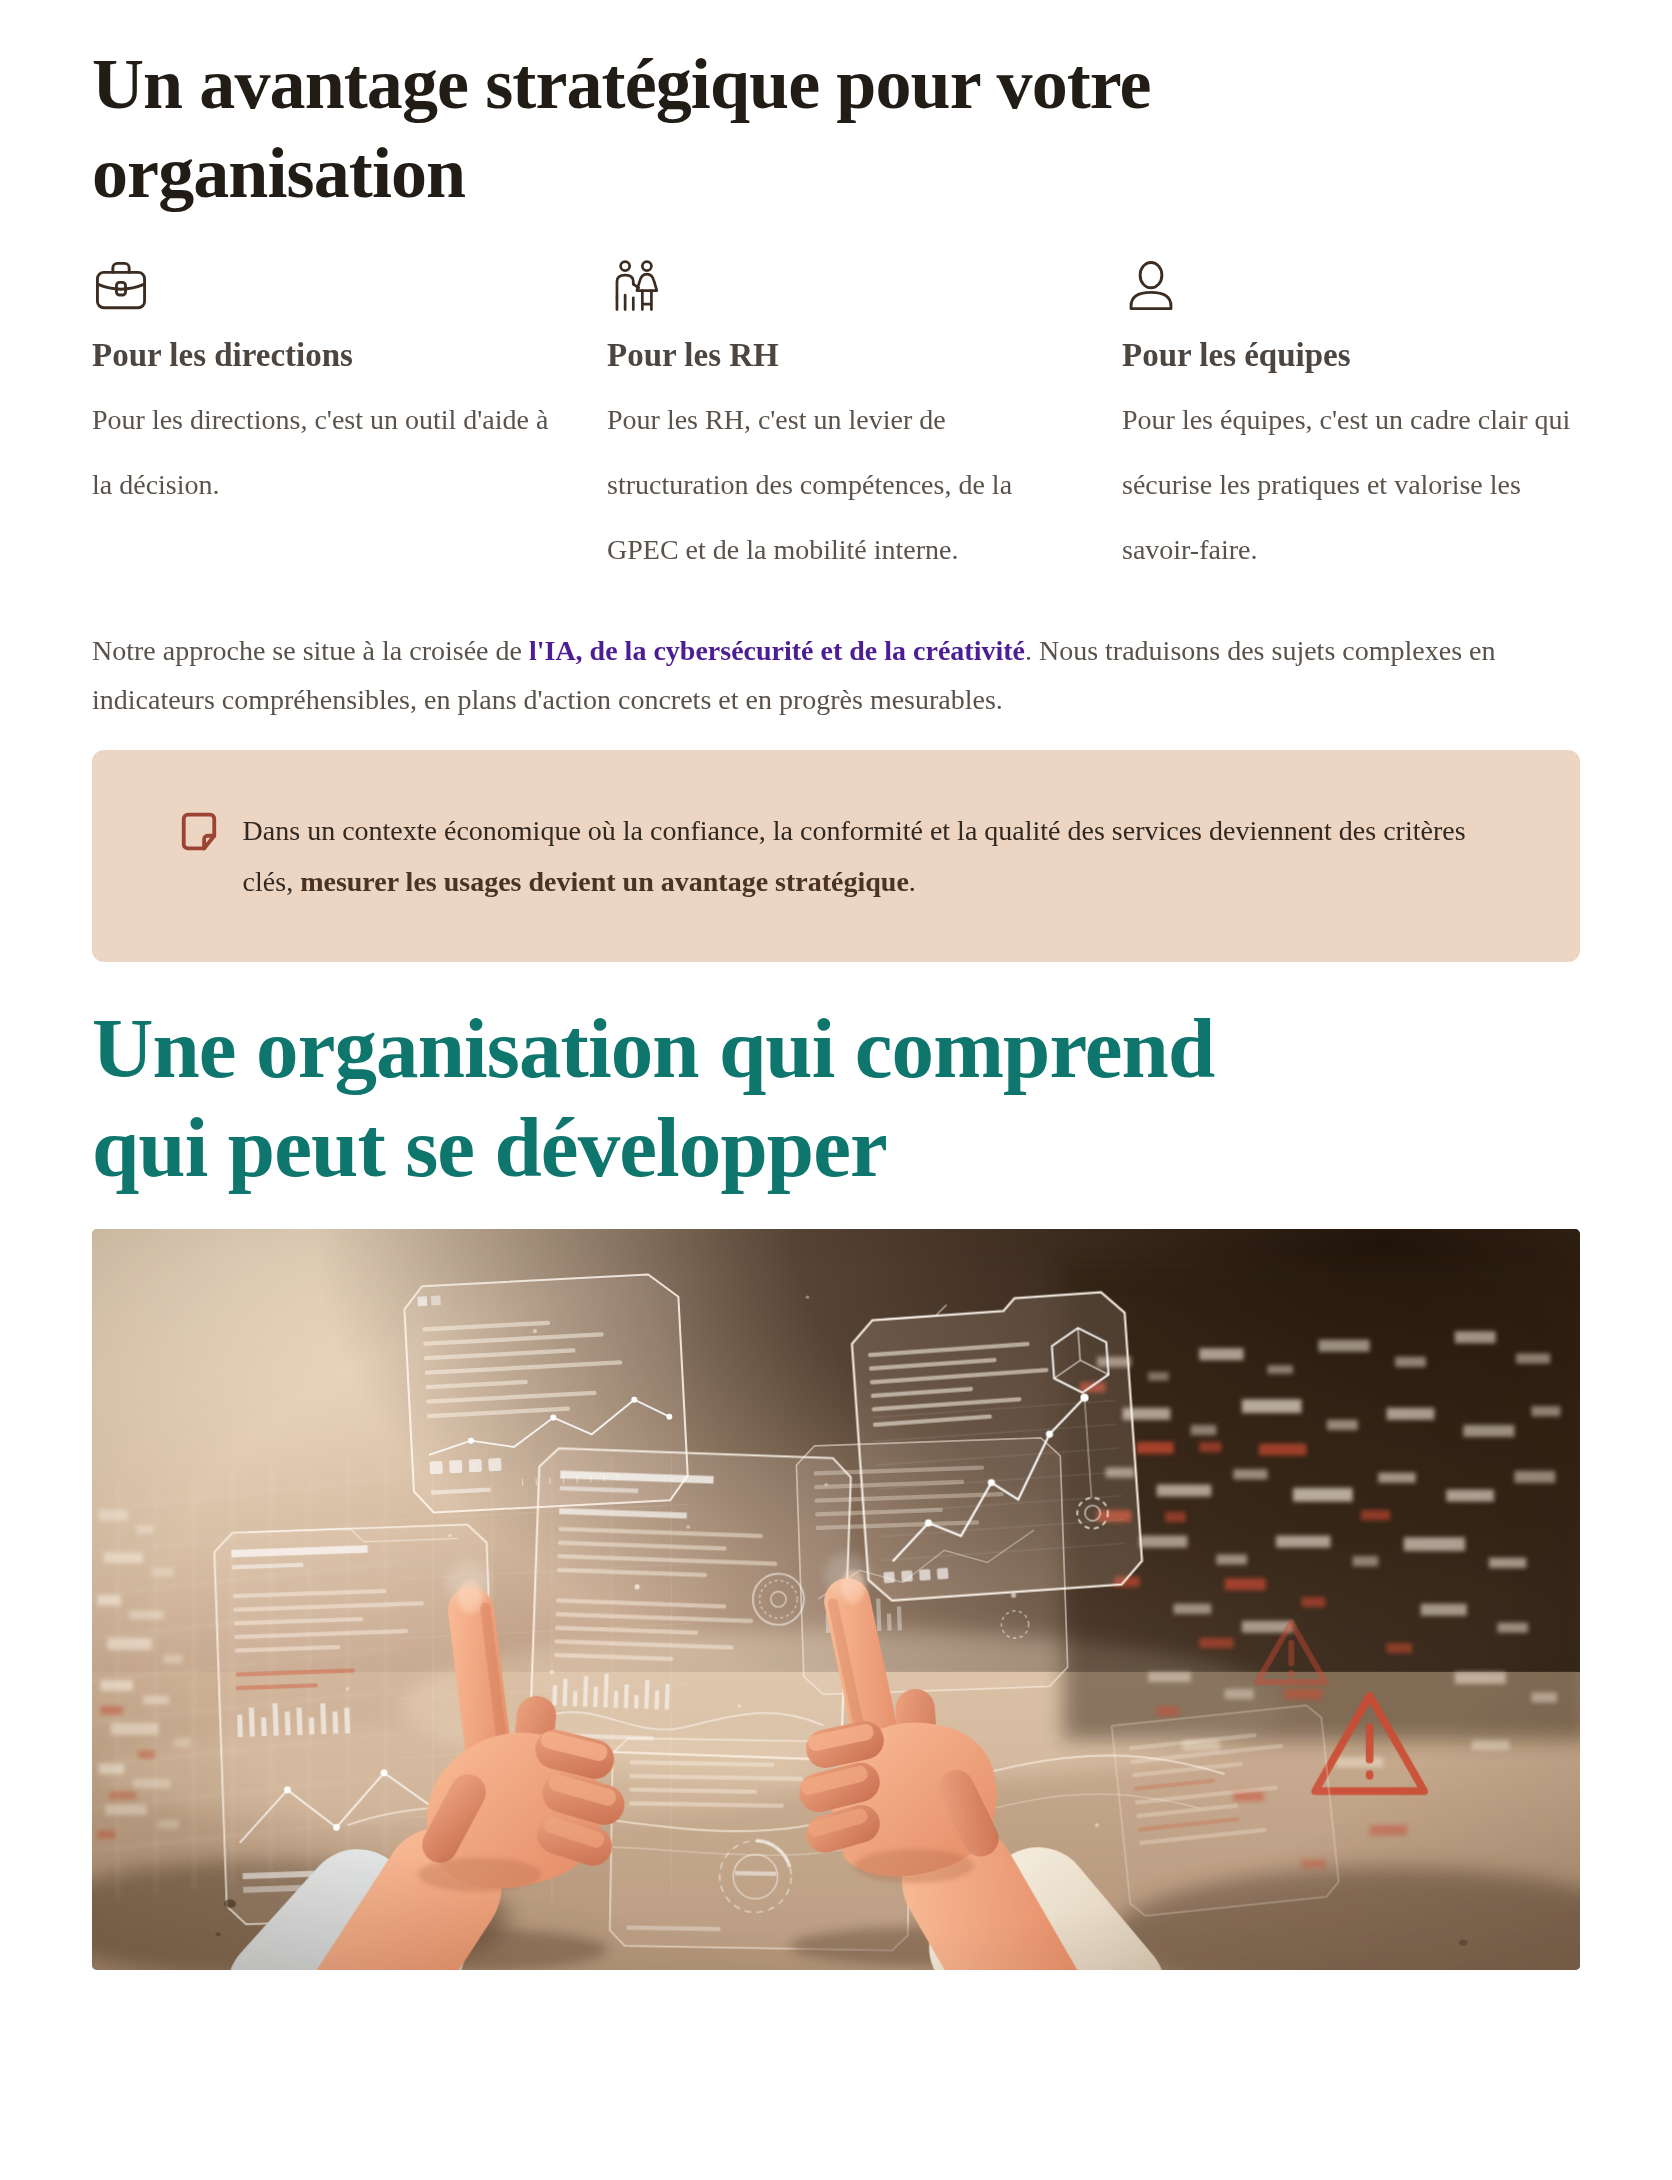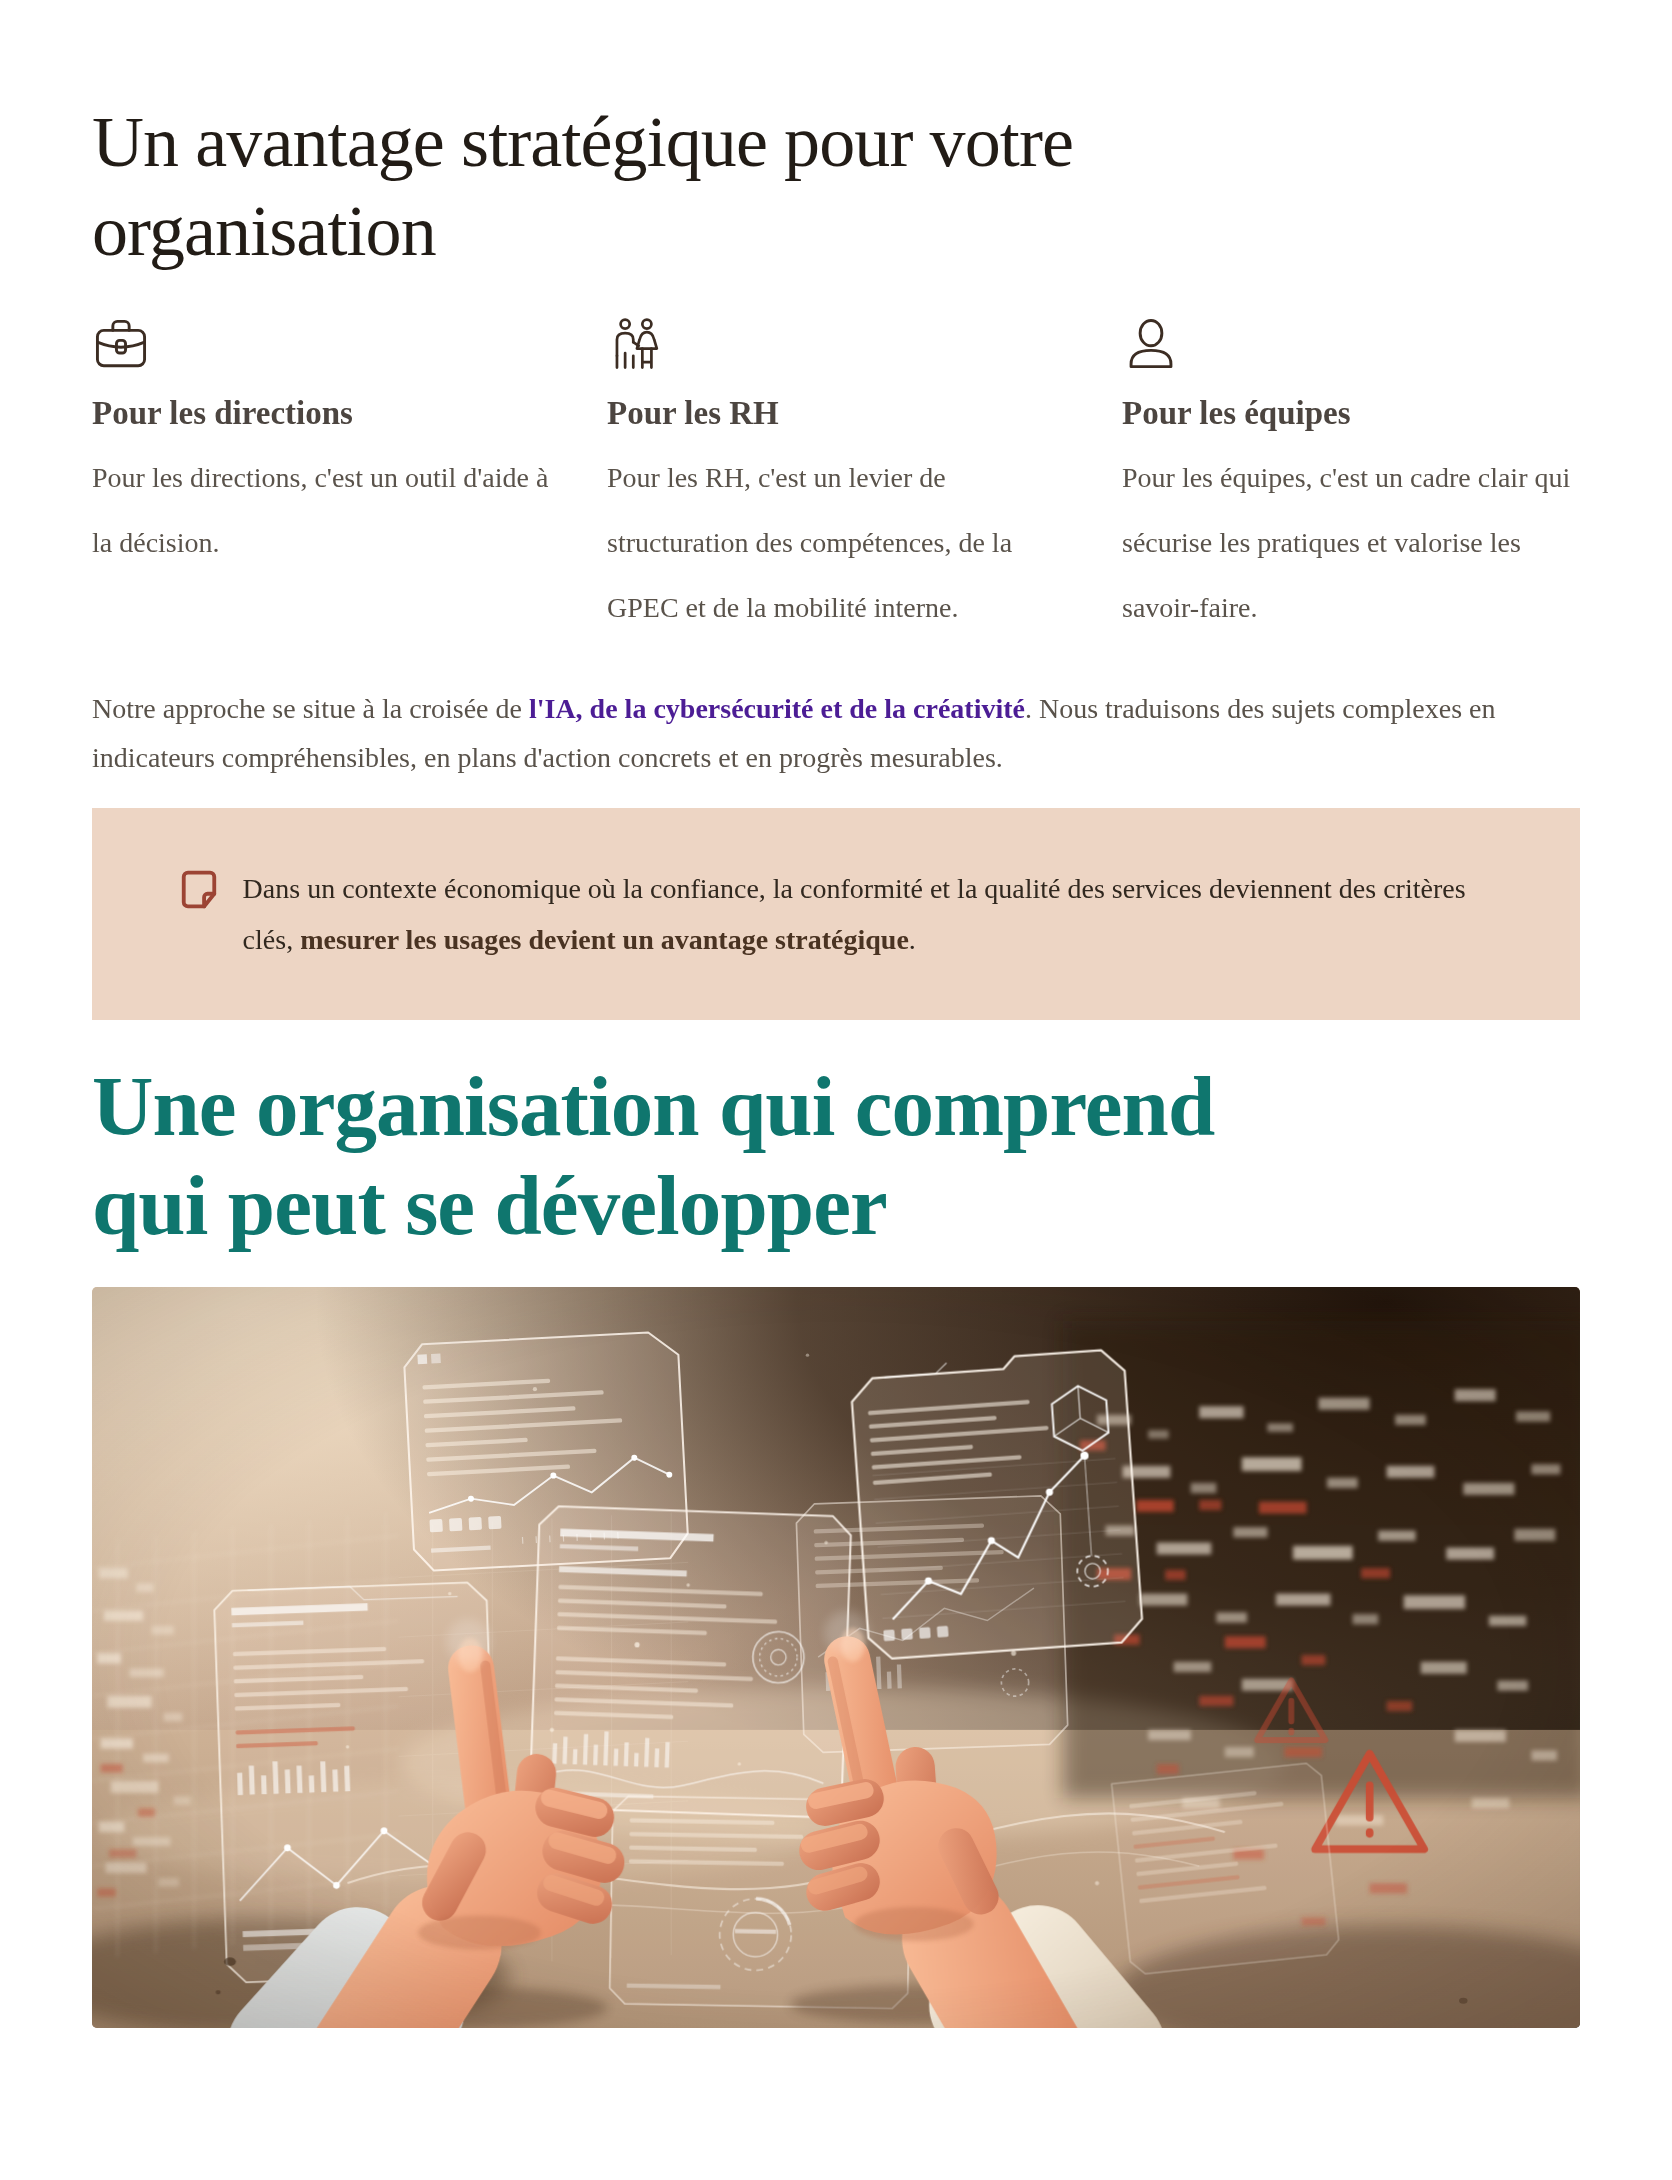--- a/index.html
+++ b/index.html
@@ -1,30 +1,30 @@
 <!DOCTYPE html>
 <html style="font-size:13.6px"><head>
 <meta charset="utf-8">
 <style>
   html,body{margin:0;padding:0;background:#ffffff;}
   body{width:1672px;height:2181px;overflow:hidden;font-family:"Liberation Serif","DejaVu Serif",serif;}
   .page{width:1488px;margin:0 92px;}
   
-  h2.sec{margin:0;padding-top:98px;font-size:72px;line-height:89px;font-weight:400;color:#221c16;letter-spacing:-0.9px;}
+  h2.sec{margin:0;padding-top:40px;font-size:72px;line-height:89px;font-weight:700;color:#221c16;letter-spacing:-0.9px;}
   h1.big{margin:37px 0 0 0;font-size:85px;line-height:99px;font-weight:700;color:#0f766e;letter-spacing:-0.9px;}
   
   .cols{display:grid;grid-template-columns:1fr 1fr 1fr;column-gap:57px;margin-top:39px;}
   .col .icn{width:58px;height:58px;}
   .col h3{margin:20.4px 0 0 0;font-size:33px;line-height:40px;font-weight:700;color:#4c4540;}
   .col p{margin:12px 0 0 0;font-size:28px;line-height:65px;color:#5a534b;}
   
   .approach{margin:44px 0 0 0;font-size:28px;line-height:49px;color:#59524a;}
   .approach strong{color:#4c1d95;}
   
-  .callout{margin-top:25.6px;background:#edd5c4;border-radius:0;padding:55px 94px 55px 89px;display:flex;align-items:flex-start;gap:25.6px;}
+  .callout{margin-top:25.6px;background:#edd5c4;border-radius:12px;padding:55px 94px 55px 89px;display:flex;align-items:flex-start;gap:25.6px;}
   .callout .cicn{flex:0 0 auto;width:36px;height:39px;margin-top:6.8px;}
   .callout p{margin:0;font-size:28px;line-height:51px;color:#31281f;}
   .callout strong{color:#4a3322;}
   
   figure.hero{margin:32px 0 0 0;width:1488px;height:741px;border-radius:5.1px;overflow:hidden;}
   figure.hero svg{display:block;}
 </style>
 </head>
 <body>
 

